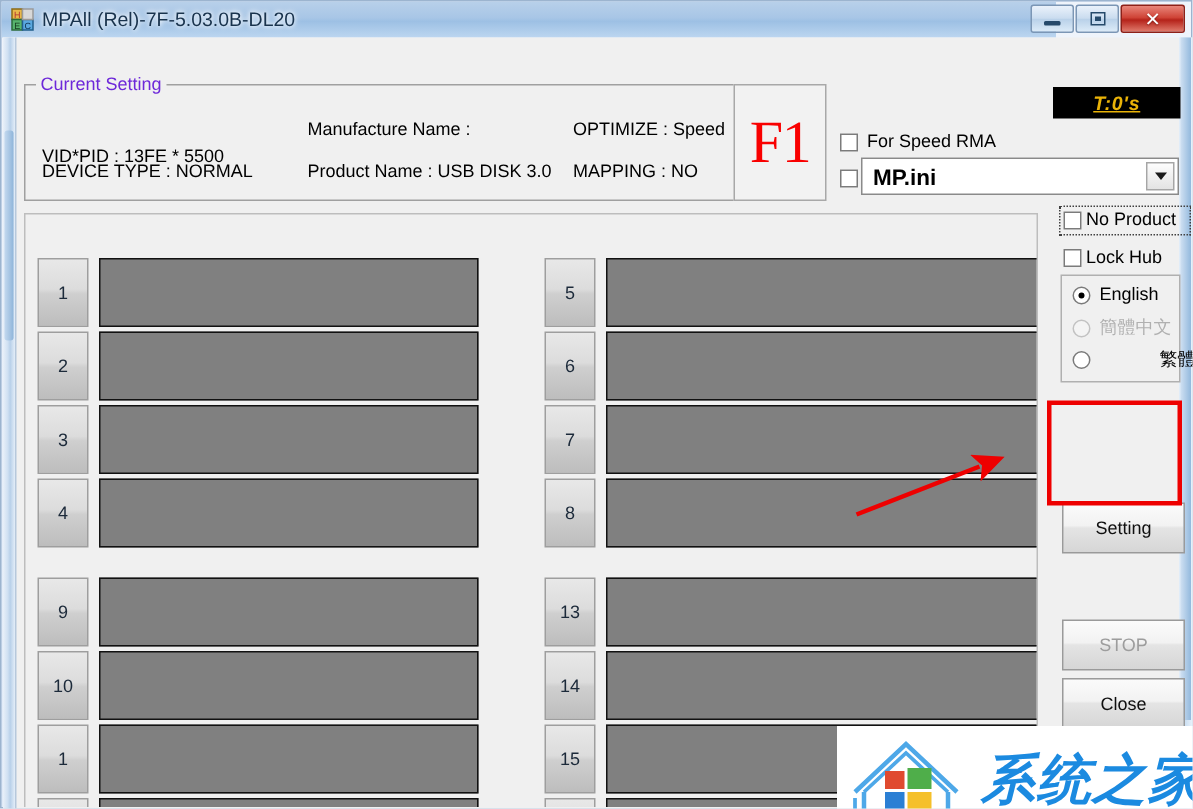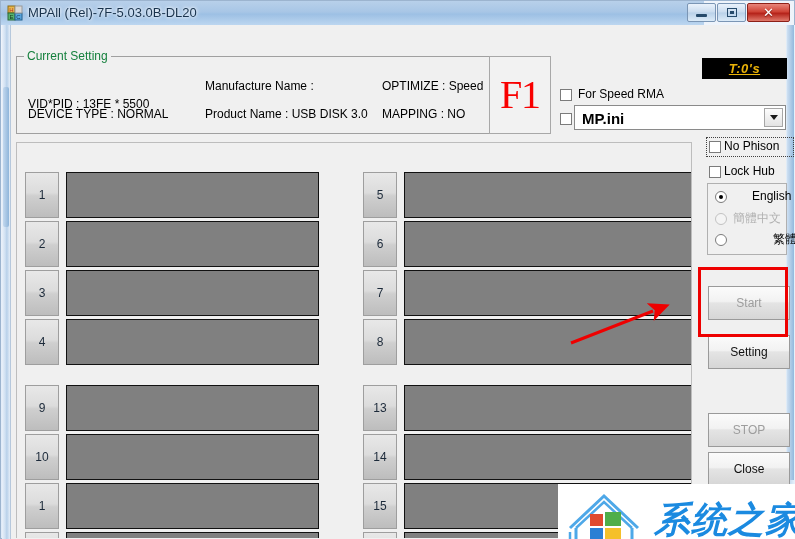--- a/index.html
+++ b/index.html
@@ -81,21 +81,21 @@
 
   
   #group-current{
     position:absolute;left:14px;top:31px;width:476px;height:78px;
     border:1px solid #a0a0a0;
     box-sizing:border-box;
     background:transparent;
   }
   #group-current-legend{
     position:absolute;left:22px;top:24px;
-    background:#f0f0f0;padding:0 3px;font-size:12px;color:#15803d;
+    background:#f0f0f0;padding:0 3px;font-size:12px;color:#6d28d9;
   }
   .cs-cell{position:absolute;font-size:12px;white-space:nowrap;}
   #cs-vid   {left:26px;top:72px;}
   #cs-dev   {left:26px;top:82px;}
   #cs-manu  {left:203px;top:54px;}
   #cs-prod  {left:203px;top:82px;}
   #cs-opt   {left:380px;top:54px;}
   #cs-map   {left:380px;top:82px;}
 
   
@@ -166,21 +166,21 @@
     position:absolute;width:12px;height:12px;border-radius:50%;
     border:1px solid #7b7b7b;background:#fff;box-sizing:border-box;
   }
   .radio.checked:after{
     content:"";position:absolute;left:3px;top:3px;width:4px;height:4px;
     border-radius:50%;background:#000;
   }
   .radio.disabled{border-color:#c2c2c2;background:#f4f4f4;}
   .radio-label{position:absolute;font-size:12px;white-space:nowrap;}
   .radio-label.disabled{color:#b0b0b0;}
-  #r-en{left:713px;top:166px;} #l-en{left:750px;top:164px;}
+  #r-en{left:713px;top:166px;} #l-en{left:731px;top:164px;}
   #r-sc{left:713px;top:188px;} #l-sc{left:731px;top:185px;}
   #r-tc{left:713px;top:209px;} #l-tc{left:731px;top:206px;margin-left:40px;}
 
   
   .actbtn{
     position:absolute;left:706px;width:82px;height:34px;
     box-sizing:border-box;
     border:1px solid #9a9a9a;
     background:linear-gradient(180deg,#fbfbfb 0%,#f2f2f2 45%,#e4e4e4 50%,#d6d6d6 100%);
     display:flex;align-items:center;justify-content:center;
@@ -308,36 +308,35 @@
     <div class="cb" id="cb-ini"></div>
     <div id="combo-ini">
       <span id="combo-ini-text">MP.ini</span>
       <span id="combo-ini-arrow">
           <span class="tri-down"></span>
         </span>
     </div>
 
     <div id="focus-nomap"></div>
     <div class="cb" id="cb-nomap"></div>
-    <div class="cb-label" id="lbl-nomap">No Phison</div>
+    <div class="cb-label" id="lbl-nomap">No Product</div>
 
     <div class="cb" id="cb-lockhub"></div>
     <div class="cb-label" id="lbl-lockhub">Lock Hub</div>
 
     <div id="lang-group"></div>
     <div class="radio checked" id="r-en"></div>
     <div class="radio-label" id="l-en">English</div>
 
     <div class="radio disabled" id="r-sc"></div>
     <div class="radio-label disabled" id="l-sc">簡體中文</div>
 
     <div class="radio" id="r-tc"></div>
     <div class="radio-label" id="l-tc">繁體中文</div>
 
-    <div class="actbtn disabled" id="btn-start">Start</div>
     <div class="actbtn" id="btn-setting">Setting</div>
     <div class="actbtn disabled" id="btn-stop">STOP</div>
     <div class="actbtn" id="btn-close2">Close</div>
 
     <div id="grid">
         <div class="port-row" style="left: 8px; top: 29px;">
           <div class="port-num">1</div>
           <div class="port-bar" style="background: rgb(128, 128, 128);"></div>
         </div>
         <div class="port-row" style="left: 8px; top: 78px;">

